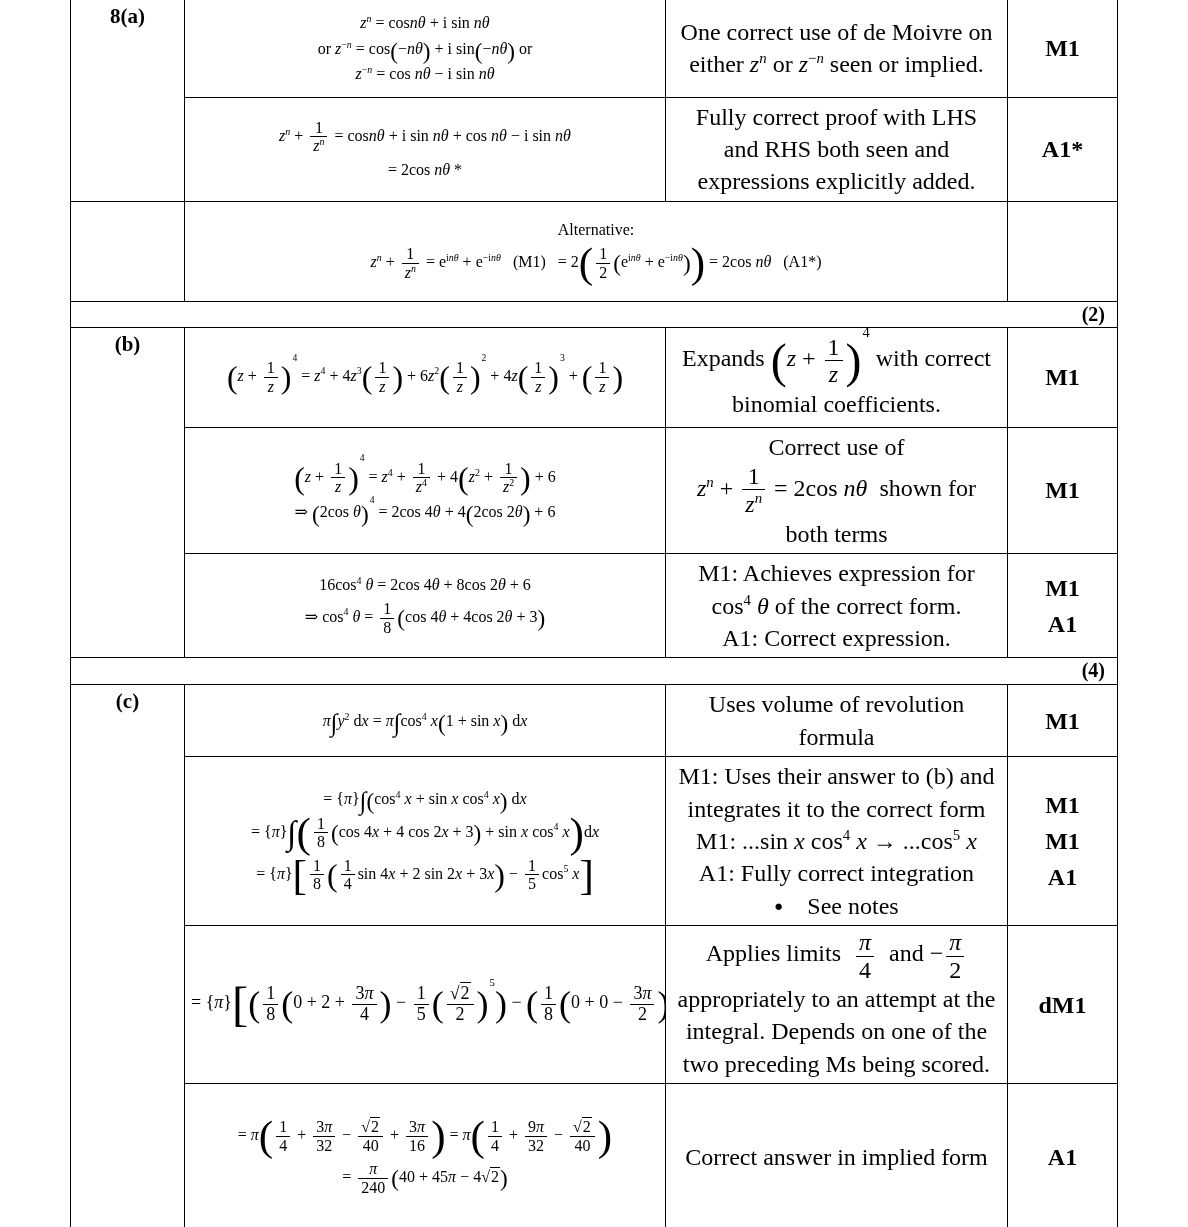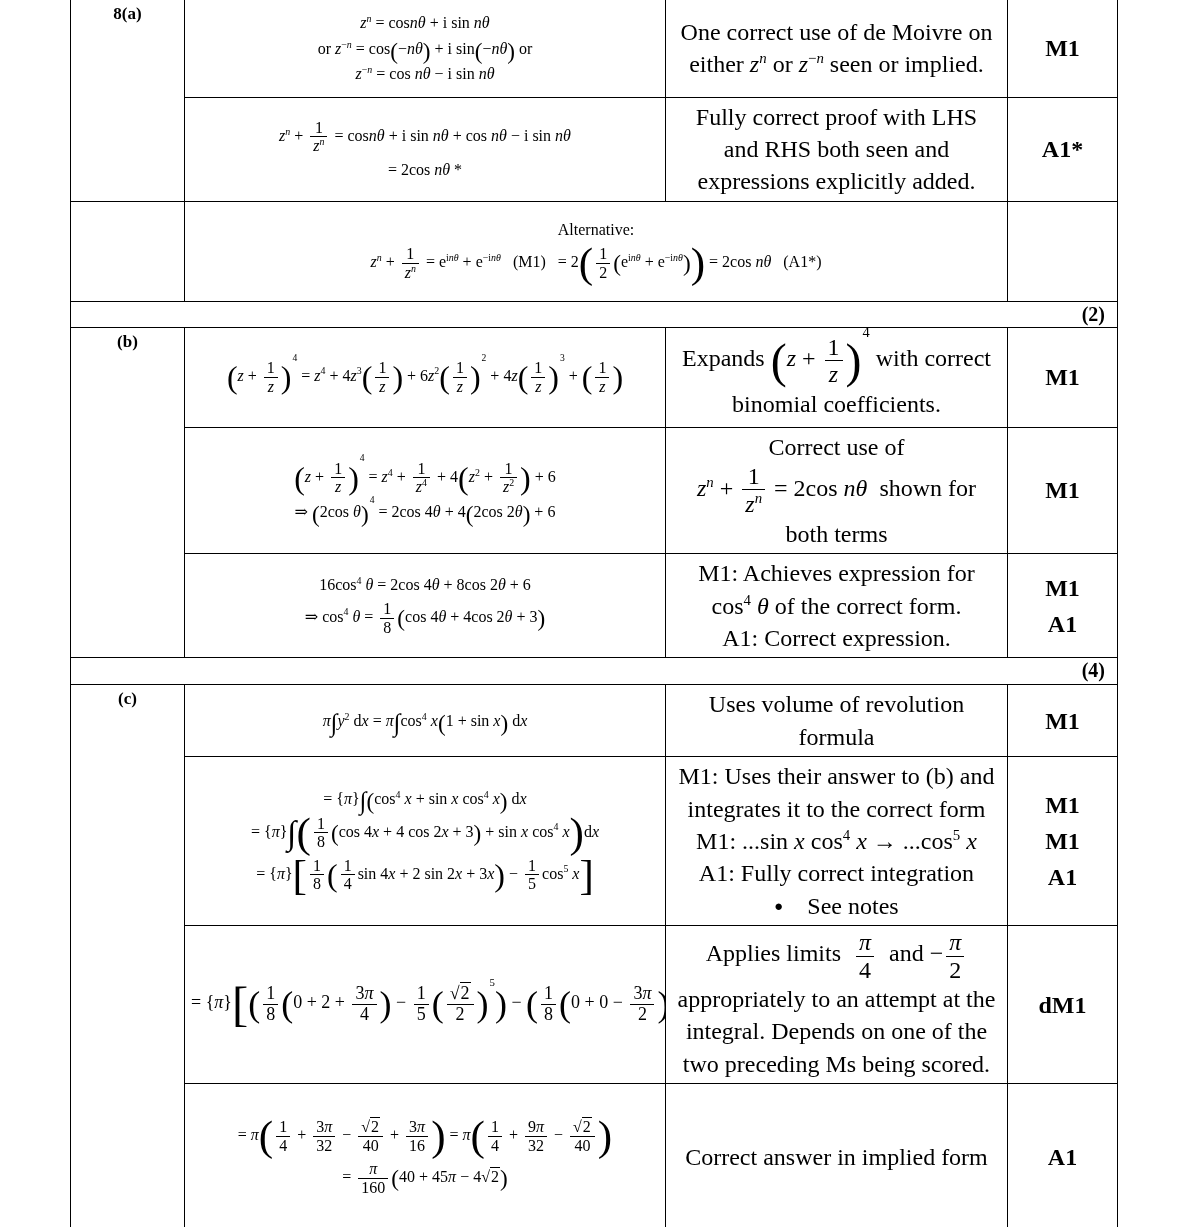--- a/index.html
+++ b/index.html
@@ -1,21 +1,21 @@
 <!DOCTYPE html>
 <html><head>
 <meta charset="utf-8">
 <style>
   html,body{margin:0;padding:0;background:#ffffff;}
   .sheet{position:relative;width:1188px;height:1227px;overflow:hidden;background:#fff;
          font-family:"Liberation Serif","DejaVu Serif",serif;color:#000;}
   table.ms{border-collapse:collapse;table-layout:fixed;position:absolute;left:70px;top:0;width:1047px;}
   td{border:1.6px solid #000;padding:2px 6px;vertical-align:middle;overflow:hidden;}
   tr.first td{border-top:none;}
-  td.qcell{vertical-align:top;text-align:center;font-weight:bold;font-size:17px;padding-top:4px;}
+  td.qcell{vertical-align:top;text-align:center;font-weight:bold;font-size:21px;padding-top:4px;}
   td.wcell{text-align:center;font-size:16px;}
   td.wcell.small{font-size:18px;}
   td.ncell{text-align:center;font-size:24px;padding:3px 10px;line-height:1.35;}
   td.mcell{text-align:center;font-weight:bold;font-size:24px;line-height:1.5;}
   td.band{text-align:right;font-weight:bold;font-size:20px;padding:1px 12px 1px 0;vertical-align:top;}
   .wline{display:block;margin:6px 0;white-space:nowrap;}
   
   .fr{display:inline-block;vertical-align:middle;text-align:center;line-height:1.1;margin:0 3px;}
   .fr .n{display:block;padding:0 3px;}
   .fr .d{display:block;border-top:1.4px solid #000;padding:0 3px;}
@@ -131,21 +131,21 @@
       <td class="wcell small">
             <span class="wline">= {<i>π</i>}<span class="b3">[</span><span class="b2">(</span><span class="fr"><span class="n">1</span><span class="d">8</span></span><span class="b2">(</span>0 + 2 + <span class="fr"><span class="n">3<i>π</i></span><span class="d">4</span></span><span class="b2">)</span> − <span class="fr"><span class="n">1</span><span class="d">5</span></span><span class="b2">(</span><span class="fr"><span class="n"><span class="sq">√<span class="ov">2</span></span></span><span class="d">2</span></span><span class="b2">)</span><sup class="hp">5</sup><span class="b2">)</span> − <span class="b2">(</span><span class="fr"><span class="n">1</span><span class="d">8</span></span><span class="b2">(</span>0 + 0 − <span class="fr"><span class="n">3<i>π</i></span><span class="d">2</span></span><span class="b2">)</span> − 0</span>
           </td>
       <td class="ncell">Applies limits &nbsp;<span class="fr"><span class="n"><i>π</i></span><span class="d">4</span></span>&nbsp; and −<span class="fr"><span class="n"><i>π</i></span><span class="d">2</span></span><br>appropriately to an attempt at the integral. Depends on one of the two preceding Ms being scored.</td>
       <td class="mcell">dM1</td>
     </tr>
 
     <tr style="height:147px">
       <td class="wcell">
             <span class="wline">= <i>π</i><span class="b3">(</span><span class="fr"><span class="n">1</span><span class="d">4</span></span> + <span class="fr"><span class="n">3<i>π</i></span><span class="d">32</span></span> − <span class="fr"><span class="n"><span class="sq">√<span class="ov">2</span></span></span><span class="d">40</span></span> + <span class="fr"><span class="n">3<i>π</i></span><span class="d">16</span></span><span class="b3">)</span> = <i>π</i><span class="b3">(</span><span class="fr"><span class="n">1</span><span class="d">4</span></span> + <span class="fr"><span class="n">9<i>π</i></span><span class="d">32</span></span> − <span class="fr"><span class="n"><span class="sq">√<span class="ov">2</span></span></span><span class="d">40</span></span><span class="b3">)</span></span>
-            <span class="wline">= <span class="fr"><span class="n"><i>π</i></span><span class="d">160</span></span><span class="b1">(</span>40 + 45<i>π</i> − 4<span class="sq">√<span class="ov">2</span></span><span class="b1">)</span></span>
+            <span class="wline">= <span class="fr"><span class="n"><i>π</i></span><span class="d">240</span></span><span class="b1">(</span>40 + 45<i>π</i> − 4<span class="sq">√<span class="ov">2</span></span><span class="b1">)</span></span>
           </td>
       <td class="ncell">Correct answer in implied form</td>
       <td class="mcell">A1</td>
     </tr>
 
     <tr>
       <td class="band" colspan="4" style="height:40px">(6)</td>
     </tr>
   </tbody>
     </table>

